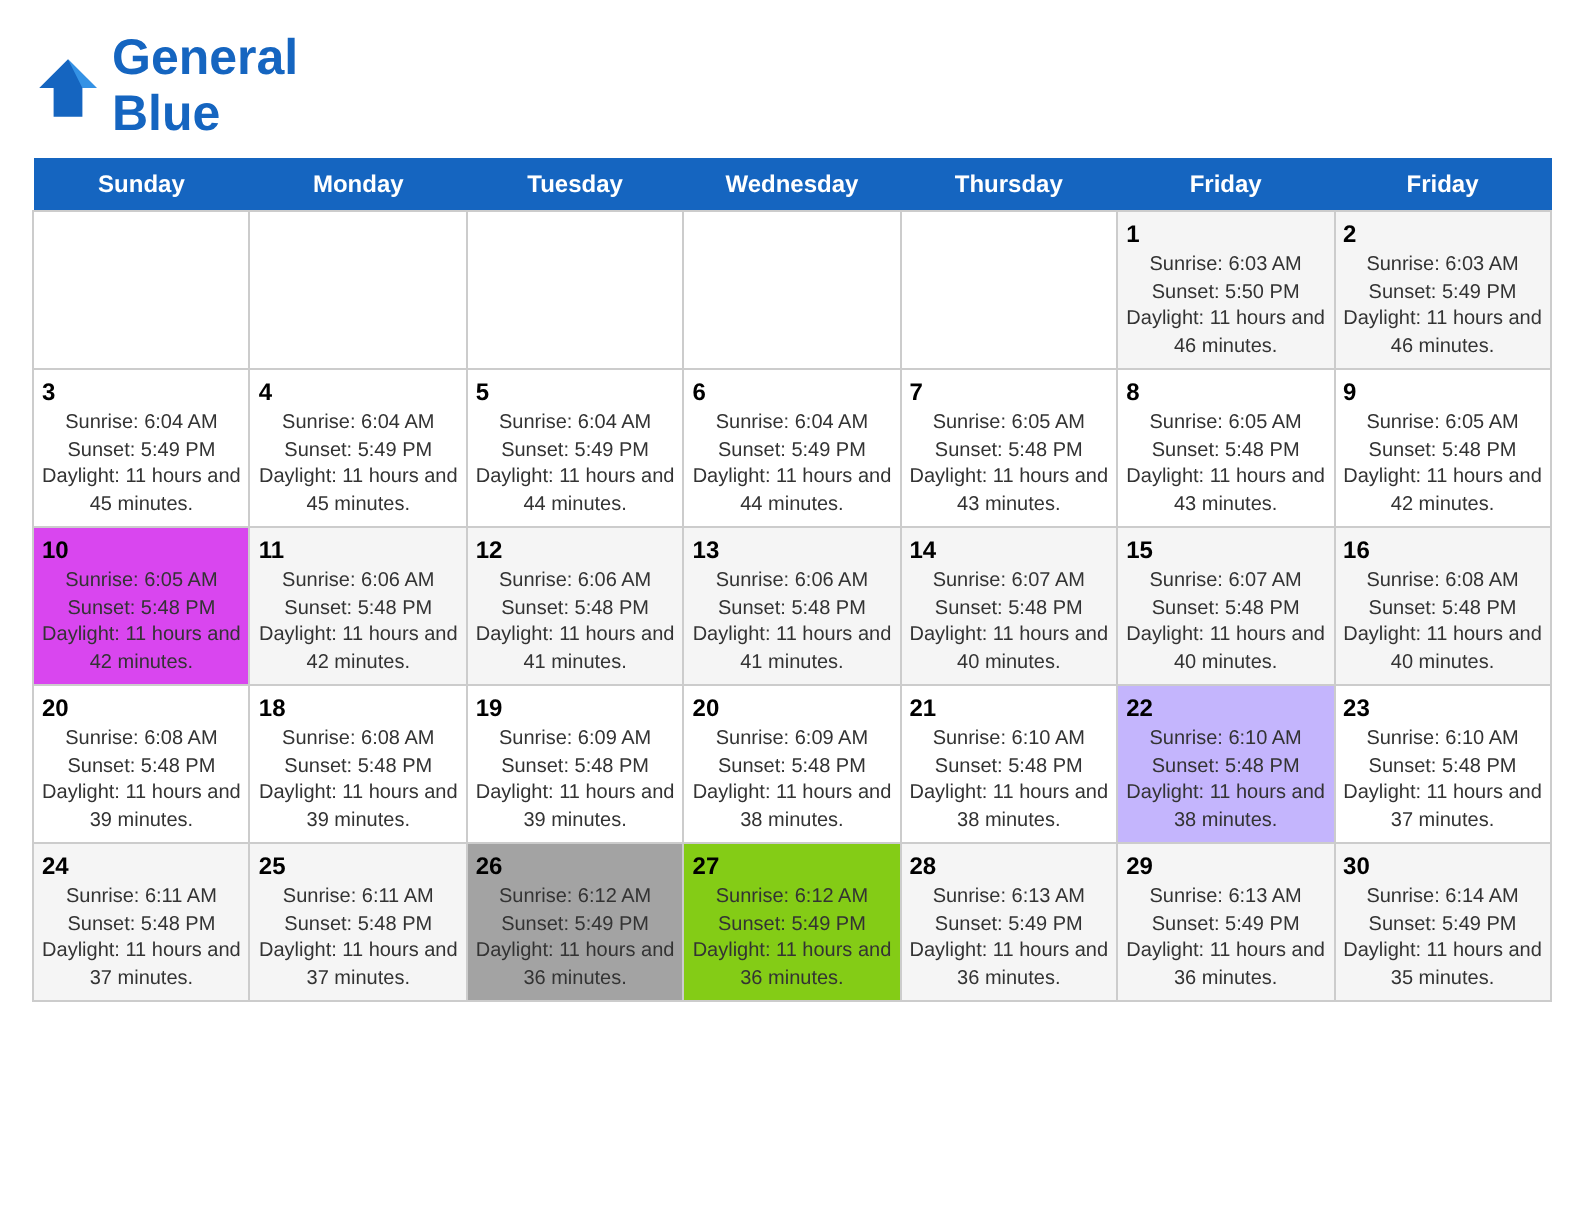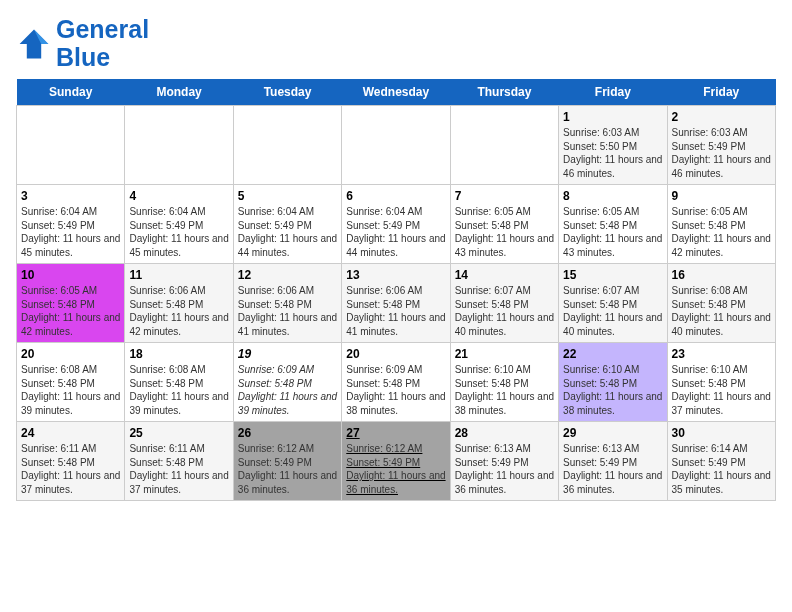--- a/index.html
+++ b/index.html
@@ -75,20 +75,21 @@
     }
     .day-num {
       font-weight: bold;
       font-size: 12px;
       margin-bottom: 2px;
     }
     .day-info {
       color: #333;
       font-size: 10px;
       line-height: 1.35;
+      text-align: center;
     }
     .empty {
       background: #fff !important;
     }
   </style>
 </head>
 <body>
 
 <div class="header">
   <div class="logo">
@@ -233,21 +234,21 @@
           <div class="day-info">Sunrise: 6:08 AM
 Sunset: 5:48 PM
 Daylight: 11 hours and 39 minutes.</div>
         </td>
         <td style="background: rgb(255, 255, 255);">
           <div class="day-num">18</div>
           <div class="day-info">Sunrise: 6:08 AM
 Sunset: 5:48 PM
 Daylight: 11 hours and 39 minutes.</div>
         </td>
-        <td style="background: rgb(255, 255, 255); font-style: italic;">
+        <td style="background: rgb(255, 255, 255);">
           <div class="day-num">19</div>
           <div class="day-info">Sunrise: 6:09 AM
 Sunset: 5:48 PM
 Daylight: 11 hours and 39 minutes.</div>
         </td>
         <td style="background: rgb(255, 255, 255);">
           <div class="day-num">20</div>
           <div class="day-info">Sunrise: 6:09 AM
 Sunset: 5:48 PM
 Daylight: 11 hours and 38 minutes.</div>
@@ -283,21 +284,21 @@
           <div class="day-info">Sunrise: 6:11 AM
 Sunset: 5:48 PM
 Daylight: 11 hours and 37 minutes.</div>
         </td>
         <td style="background: #a3a3a3;">
           <div class="day-num">26</div>
           <div class="day-info">Sunrise: 6:12 AM
 Sunset: 5:49 PM
 Daylight: 11 hours and 36 minutes.</div>
         </td>
-        <td style="background: #a3a3a3; text-decoration: underline;">
+        <td style="background: #84cc16;">
           <div class="day-num">27</div>
           <div class="day-info">Sunrise: 6:12 AM
 Sunset: 5:49 PM
 Daylight: 11 hours and 36 minutes.</div>
         </td>
         <td style="background: rgb(245, 245, 245);">
           <div class="day-num">28</div>
           <div class="day-info">Sunrise: 6:13 AM
 Sunset: 5:49 PM
 Daylight: 11 hours and 36 minutes.</div>

